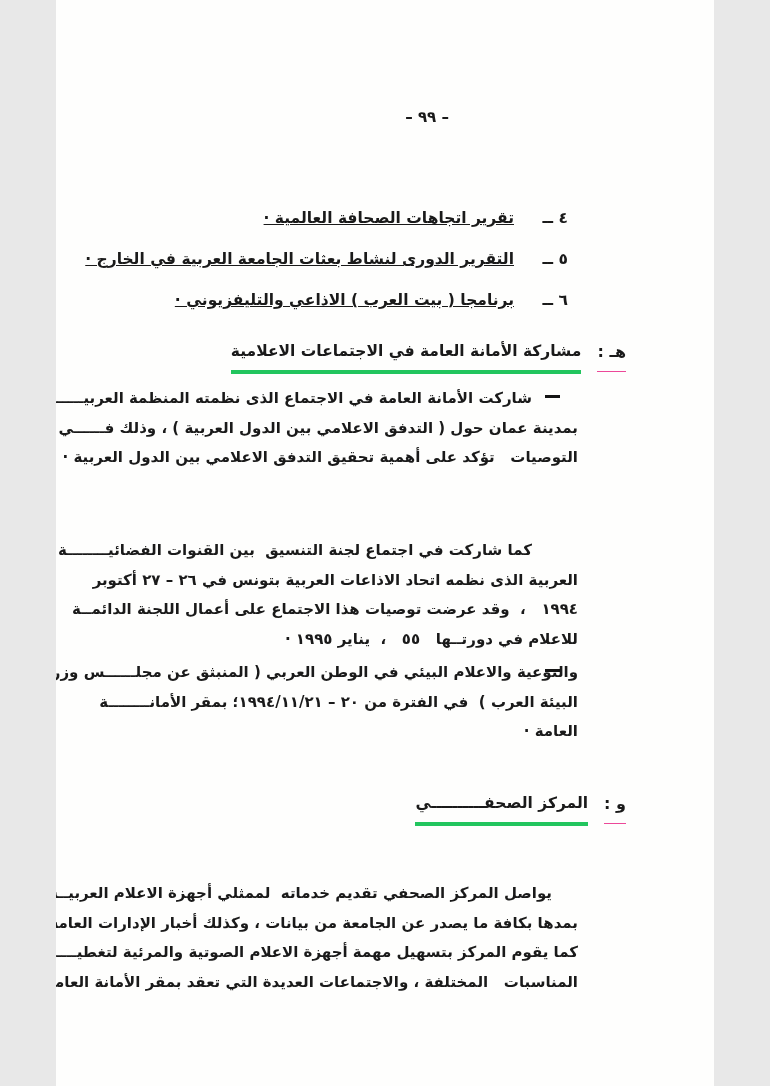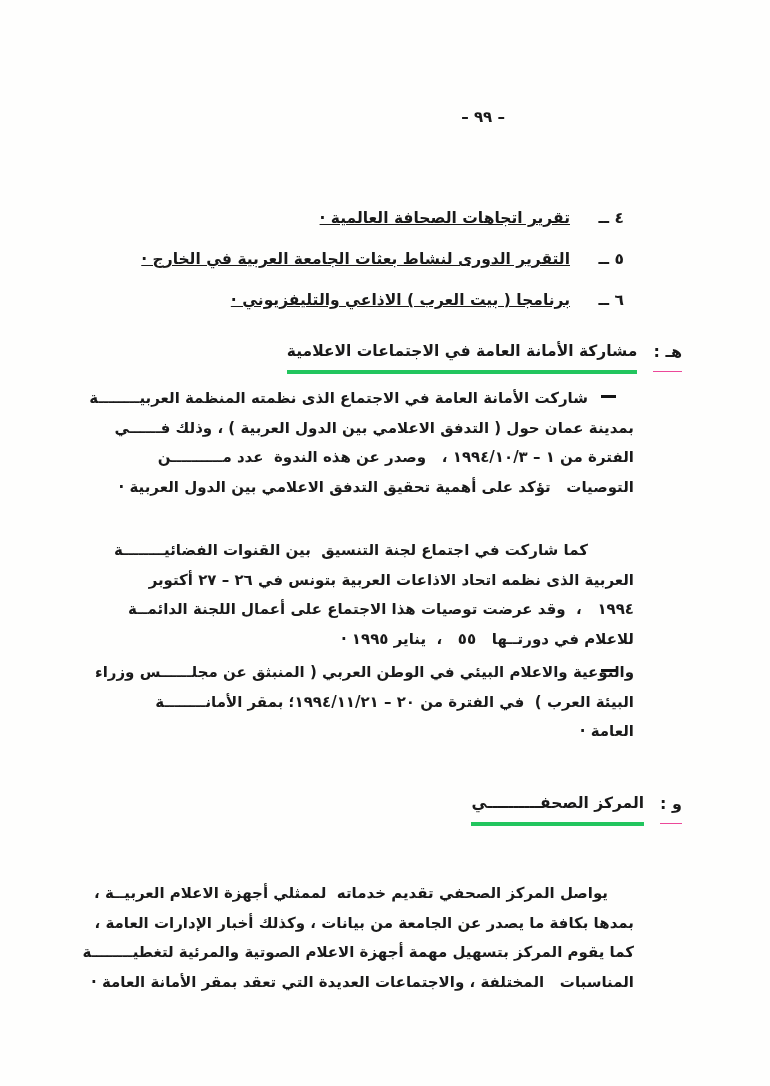--- a/index.html
+++ b/index.html
@@ -1,18 +1,18 @@
 <!DOCTYPE html>
 <html lang="ar" dir="rtl"><head>
 <meta charset="utf-8">
 <style>
   html,body{margin:0;padding:0;background:#e8e8e8;}
   .page{
     position:relative;
-    width:770px;height:1086px;
+    width:658px;height:1086px;
     margin:0 auto;
     background:#fefefd;
     color:#1a1a1a;
     font-family:"DejaVu Sans", sans-serif;
     font-weight:700;
     direction:rtl;
     overflow:hidden;
   }
   .page-number{
     position:absolute;top:108px;right:265px;
@@ -71,21 +71,20 @@
 
   <div class="sec-head sec-head-e">
     <span class="marker">هـ :</span>
     <span class="title">مشاركة الأمانة العامة في الاجتماعات الاعلامية</span>
   </div>
 
   <div class="para para-1">
     <div class="dash-marker"></div>
     <div class="line indent">شاركت الأمانة العامة في الاجتماع الذى نظمته المنظمة العربيــــــــة</div>
     <div class="line">بمدينة عمان حول ( التدفق الاعلامي بين الدول العربية ) ، وذلك فــــــي</div>
-    <div class="line">الفترة من ١ – ١٩٩٤/١٠/٣ ،&nbsp;&nbsp; وصدر عن هذه الندوة&nbsp; عدد مــــــــــن</div>
     <div class="line">التوصيات&nbsp;&nbsp; تؤكد على أهمية تحقيق التدفق الاعلامي بين الدول العربية ·</div>
   </div>
 
   <div class="para para-2">
     <div class="line indent">كما شاركت في اجتماع لجنة التنسيق&nbsp; بين القنوات الفضائيــــــــة</div>
     <div class="line">العربية الذى نظمه اتحاد الاذاعات العربية بتونس في ٢٦ – ٢٧ أكتوبر</div>
     <div class="line">١٩٩٤&nbsp;&nbsp; ،&nbsp; وقد عرضت توصيات هذا الاجتماع على أعمال اللجنة الدائمــة</div>
     <div class="line">للاعلام في دورتــها&nbsp;&nbsp; ٥٥&nbsp;&nbsp; ،&nbsp; يناير ١٩٩٥ ·</div>
   </div>
 

